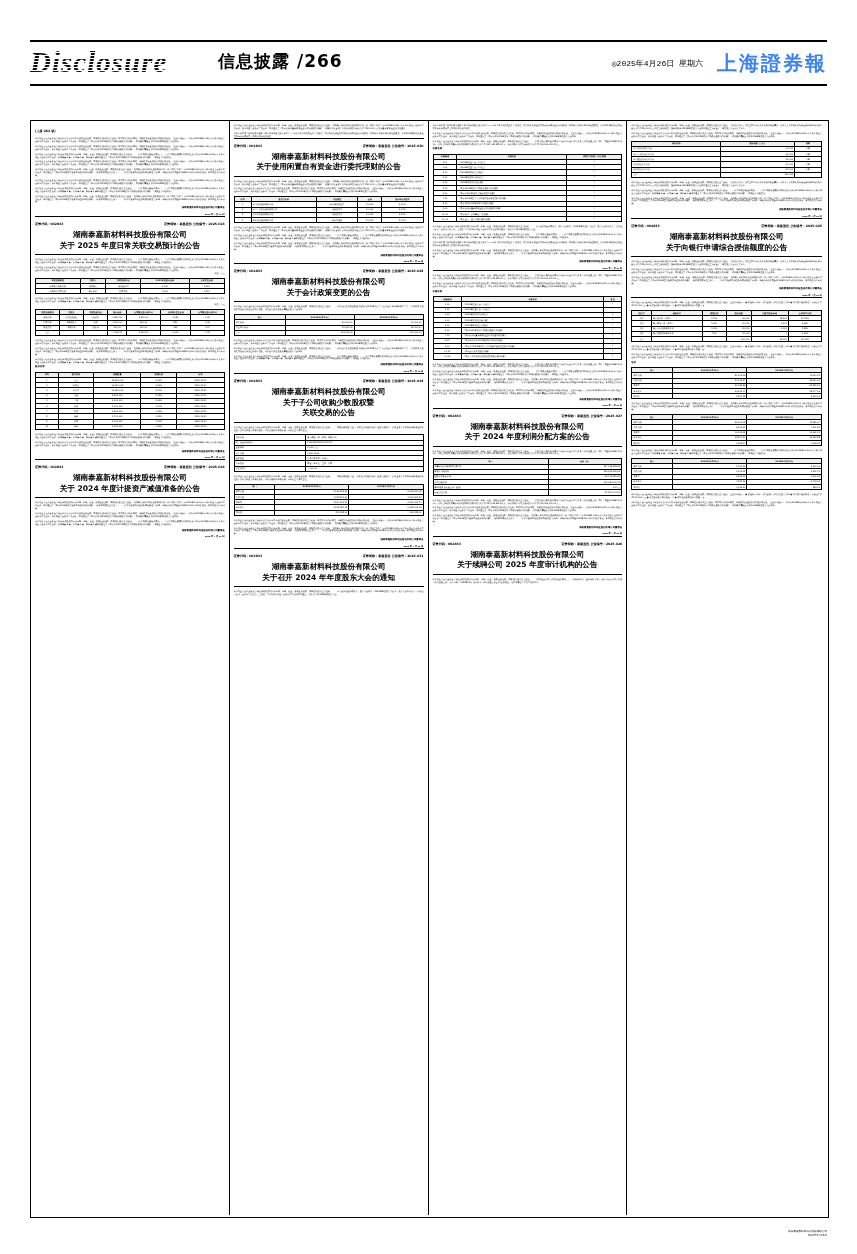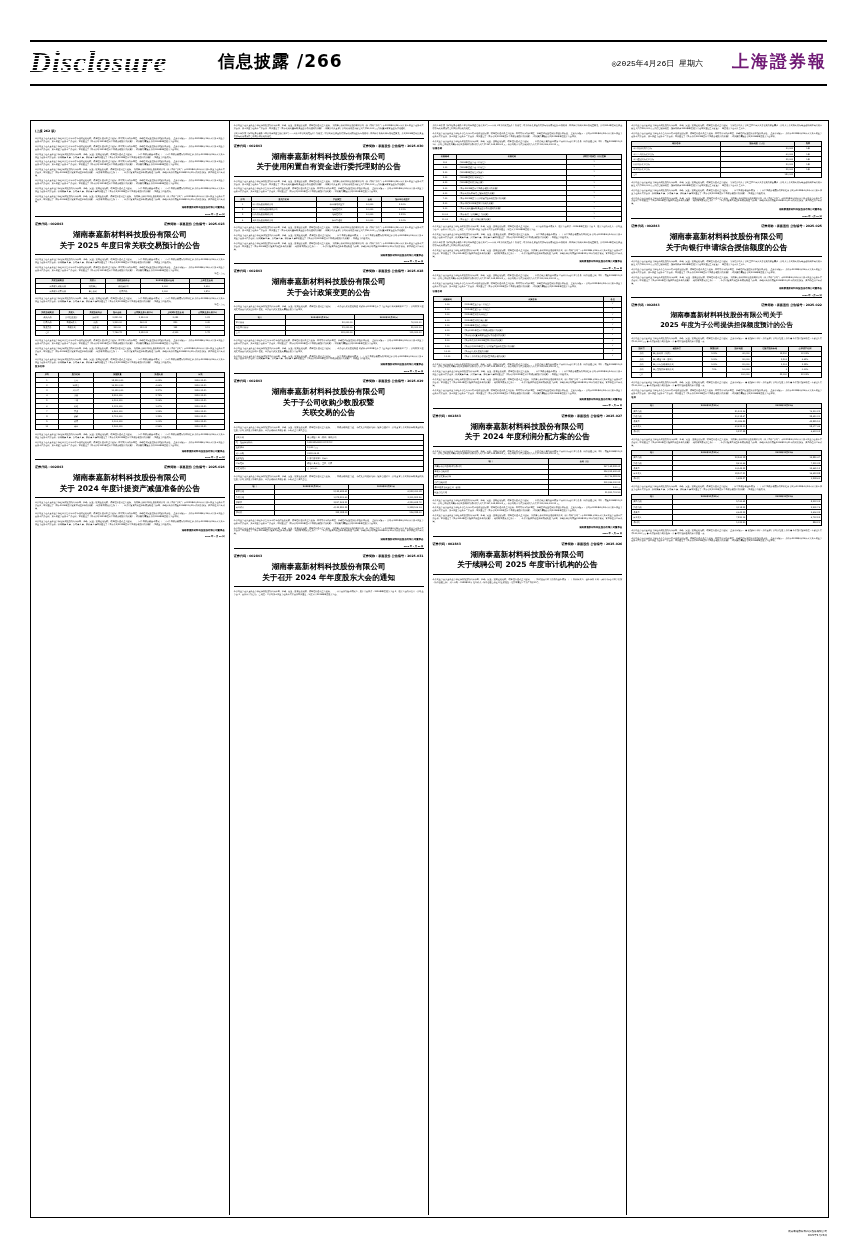--- a/index.html
+++ b/index.html
@@ -22,21 +22,21 @@
   }
   .mast-cn{
     position:absolute;left:188px;top:10px;font-size:17px;font-weight:bold;color:#000;
     font-family:"DejaVu Sans", sans-serif;letter-spacing:1px;
   }
   .mast-date{
     position:absolute;right:124px;top:18px;font-size:8px;color:#000;
     font-family:Liberation Mono, monospace;white-space:nowrap;
   }
   .mast-paper{
-    position:absolute;right:0;top:10px;font-size:17px;font-weight:bold;color:#701a75;
+    position:absolute;right:0;top:10px;font-size:20px;font-weight:bold;color:#3b82f6;
     font-family:"DejaVu Serif", serif;letter-spacing:2px;white-space:nowrap;
   }
   
   .frame{position:absolute;left:30px;top:120px;width:797px;height:1096px;border:1px solid #000;}
   .cols{position:absolute;left:31px;top:121px;width:795px;height:1094px;display:flex;}
   .col{
     width:198.75px;box-sizing:border-box;padding:3px 4px 3px 4px;
     border-right:1px solid #000;position:relative;overflow:hidden;
   }
   .col:last-child{border-right:none;}
@@ -856,28 +856,20 @@
       </div>
       <div class="tiny">本公司董事会及全体董事保证信息披露的内容真实、准确、完整，没有虚假记载、误导性陈述或重大遗漏。 为满足公司及子公司生产经营及业务发展的资金需求，公司及子公司拟向银行等金融机构申请总额不超过人民币200,000万元的综合授信额度，授信期限自2024年年度股东大会审议通过之日起至下一年度股东大会召开之日止。</div>
       <div class="gap2"></div>
       <div class="tiny">本公司董事会及全体董事保证本公告内容不存在任何虚假记载、误导性陈述或者重大遗漏，并对其内容的真实性、准确性和完整性依法承担法律责任。 重要内容提示： 公司于2025年4月24日召开第五届董事会第十六次会议、第五届监事会第十二次会议，审议通过了《关于公司2025年度日常关联交易预计的议案》，该议案尚需提交公司2024年年度股东大会审议。</div>
       <div class="gap2"></div>
       <div class="tiny">本公司董事会及全体董事保证信息披露的内容真实、准确、完整，没有虚假记载、误导性陈述或重大遗漏。 湖南泰嘉新材料科技股份有限公司（以下简称“公司”）于2025年4月24日召开第五届董事会第十六次会议，审议通过了《关于2024年度计提资产减值准备的议案》，现将有关情况公告如下： 一、本次计提资产减值准备情况概述 为真实、准确反映公司截至2024年12月31日的财务状况、资产价值及经营成果。</div>
       <div class="sign">湖南泰嘉新材料科技股份有限公司董事会</div>
       <div class="sign">2025 年 4 月 26 日</div>
 
       <div class="ann-rule-top"></div>
-      <div class="ann-head">
-        <div class="ann-code">
-          <span>证券代码：002843</span>
-          <span>证券简称：泰嘉股份    公告编号：2025-022</span>
-        </div>
-        <div class="ann-title sm">湖南泰嘉新材料科技股份有限公司关于<br>2025 年度为子公司提供担保额度预计的公告</div>
-        <div class="ann-rule"></div>
-      </div>
       <div class="tiny">本公司董事会及全体董事保证信息披露的内容真实、准确、完整，没有虚假记载、误导性陈述或重大遗漏。 重要内容提示： ● 被担保人名称：公司全资子公司及控股子公司 ● 本次预计担保额度：不超过人民币100,000万元 ● 本次担保是否有反担保：否 ● 对外担保逾期的累计数量：无</div>
 
       <table class="t">
         <thead>
             <tr>
           <th>担保方</th>
           <th>被担保方</th>
           <th>持股比例</th>
           <th>担保额度</th>
           <th>已提供担保余额</th>

